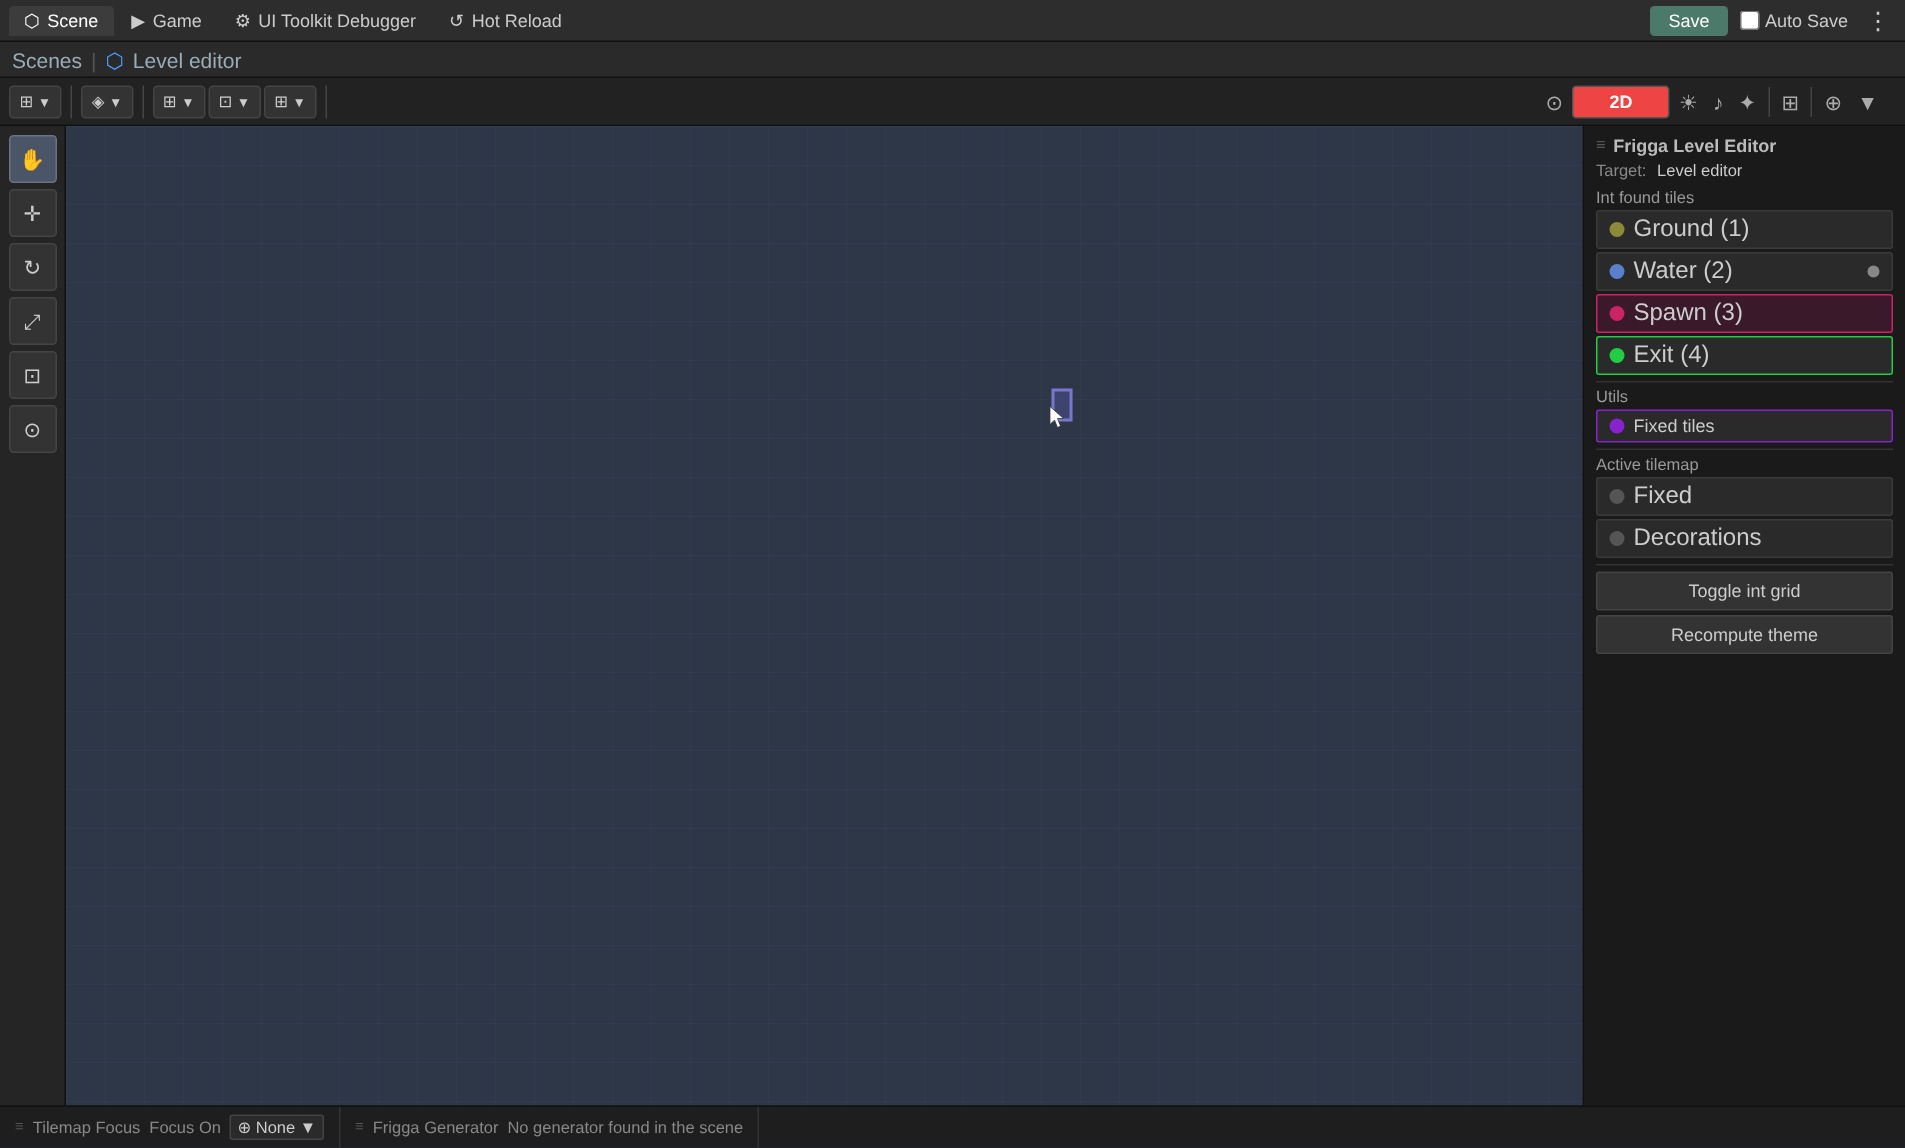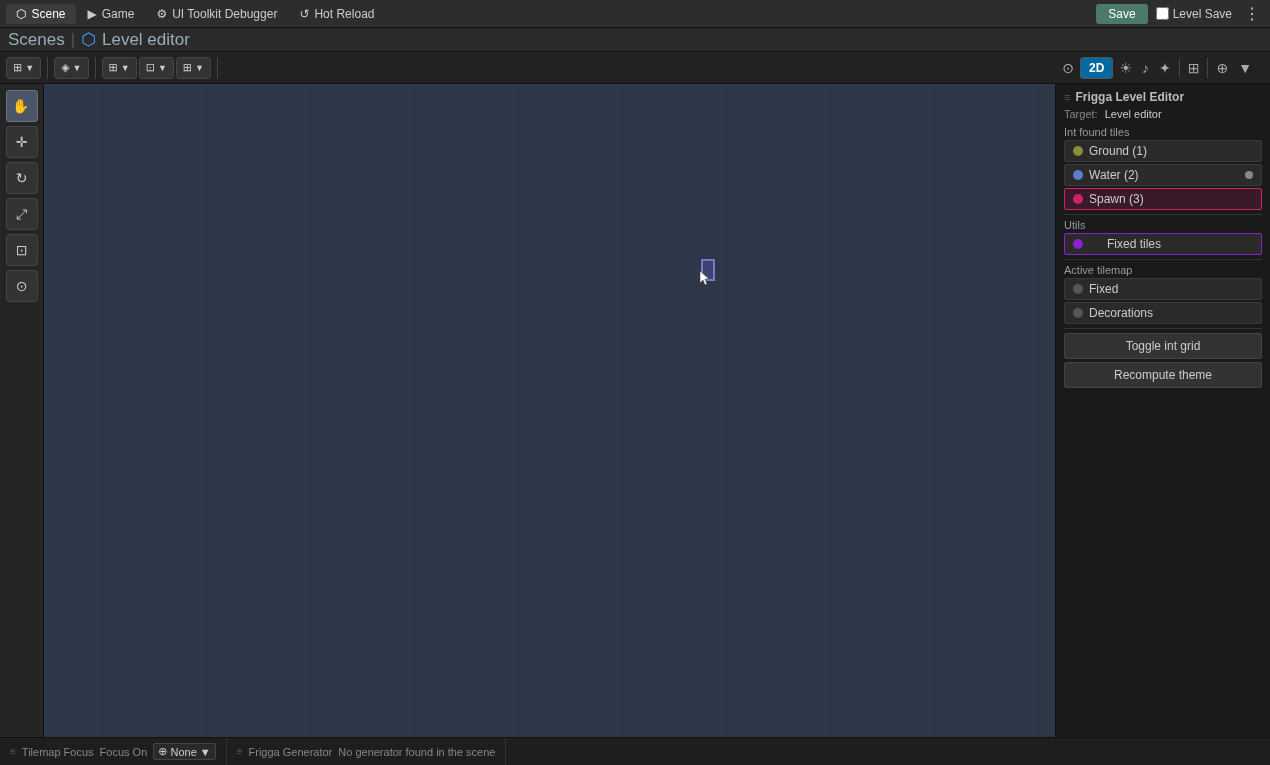--- a/index.html
+++ b/index.html
@@ -23,21 +23,21 @@
       border-radius: 3px; cursor: pointer; font-size: 12px;
     }
     #autosave-label { display: flex; align-items: center; gap: 4px; color: #ccc; font-size: 12px; }
     #autosave-cb { width: 13px; height: 13px; }
     #more-menu-btn { background: none; border: none; color: #ccc; cursor: pointer; font-size: 16px; padding: 0 4px; }
 
     
     #breadcrumb-bar {
       display: flex; align-items: center; height: 24px;
       background: #2a2a2a; border-bottom: 1px solid #111;
-      padding: 0 8px; gap: 6px; font-size: 17px; color: #9aacb8;
+      padding: 0 8px; gap: 6px; font-size: 14px; color: #9aacb8;
     }
     #breadcrumb-bar .sep { color: #555; }
 
     
     #toolbar {
       display: flex; align-items: center; height: 32px;
       background: #222; border-bottom: 1px solid #111;
       padding: 0 6px; gap: 4px;
     }
     .toolbar-group {
@@ -46,22 +46,22 @@
     }
     .toolbar-group:last-child { border-right: none; }
     .tb-btn {
       background: #333; border: 1px solid #444; color: #ccc;
       padding: 2px 6px; border-radius: 3px; cursor: pointer; font-size: 11px;
       display: flex; align-items: center; gap: 3px; height: 22px;
     }
     .tb-btn .arrow { font-size: 9px; }
     .tb-spacer { flex: 1; }
     .tb-btn-2d {
-      background: #0369a1; border: 1px solid #555; color: #fff;
-      padding: 2px 8px; border-radius: 3px; cursor: pointer; font-size: 12px; font-weight: bold; height: 22px; text-align: center;
+      background: #ef4444; border: 1px solid #555; color: #fff;
+      padding: 2px 24px; border-radius: 3px; cursor: pointer; font-size: 12px; font-weight: bold; height: 22px; text-align: center;
     }
     .tb-icon-btn {
       background: none; border: none; color: #aaa; cursor: pointer; font-size: 14px; padding: 2px 4px;
     }
 
     
     #main { display: flex; height: calc(765px - 28px - 24px - 32px - 28px); }
 
     
     #left-tools {
@@ -91,38 +91,38 @@
       color: #aaa; font-size: 11px; font-weight: bold; margin-bottom: 4px;
     }
     .panel-header-icon { color: #555; }
     .panel-title { color: #bbb; font-size: 12px; font-weight: bold; }
     .panel-label { color: #999; font-size: 11px; margin: 4px 0 2px 0; }
 
     .tile-btn {
       display: flex; align-items: center; width: 100%;
       background: #2a2a2a; border: 1px solid #3a3a3a;
       color: #ccc; padding: 3px 8px; margin-bottom: 2px;
-      cursor: pointer; font-size: 12px; border-radius: 2px; gap: 6px;
+      cursor: pointer; font-size: 16px; border-radius: 2px; gap: 6px;
     }
     .tile-btn.selected { background: #2a2a2a; border-color: #cc44cc; }
     .tile-dot { width: 10px; height: 10px; border-radius: 50%; flex-shrink: 0; }
     .tile-dot-right { margin-left: auto; width: 8px; height: 8px; background: #888; border-radius: 50%; }
 
     .color-ground { background: #8b8b3a; }
     .color-water { background: #5b7fcc; }
     .color-spawn { background: #cc2266; }
     .color-exit { background: #22cc44; }
     .color-fixed { background: #8822cc; }
     .color-gray { background: #555; }
 
     .utils-btn {
       display: flex; align-items: center; width: 100%;
       background: #2a2a2a; border: 1px solid #3a3a3a;
       color: #ccc; padding: 3px 8px; margin-bottom: 2px;
-      cursor: pointer; font-size: 12px; border-radius: 2px; gap: 24px;
+      cursor: pointer; font-size: 12px; border-radius: 2px; gap: 6px;
     }
     .utils-btn.selected { border-color: #8822cc; }
 
     .action-btn {
       width: 100%; background: #333; border: 1px solid #444;
       color: #ccc; padding: 5px 8px; margin-bottom: 3px;
       cursor: pointer; font-size: 12px; border-radius: 2px; text-align: center;
     }
 
     .divider { border: none; border-top: 1px solid #333; margin: 4px 0; }
@@ -178,21 +178,21 @@
     <span>UI Toolkit Debugger</span>
   </div>
   <div class="menu-tab">
     <span>↺</span>
     <span>Hot Reload</span>
   </div>
   <div id="menu-right">
     <button id="save-btn">Save</button>
     <label id="autosave-label">
       <input id="autosave-cb" type="checkbox" style="">
-      <span>Level Save</span>
+      <span>Auto Save</span>
     </label>
     <button id="more-menu-btn">⋮</button>
   </div>
 </div>
 
 <div id="breadcrumb-bar">
   <span>Scenes</span>
   <span class="sep">|</span>
   <span style="color:#4a9eff;">⬡</span>
   <span>Level editor</span>
@@ -293,20 +293,24 @@
         <span class="tile-dot color-water"></span>
         <span>Water (2)</span>
         <span class="tile-dot-right"></span>
       </button>
       
       <button class="tile-btn selected" style="background:#3a1a2a;border-color:#cc2266;">
         <span class="tile-dot color-spawn"></span>
         <span>Spawn (3)</span>
       </button>
       
+      <button class="tile-btn" style="border-color:#22cc44;">
+        <span class="tile-dot color-exit"></span>
+        <span>Exit (4)</span>
+      </button>
 
       <hr class="divider">
 
       <div class="panel-label">Utils</div>
       
       <button class="utils-btn selected" style="border-color:#8822cc;">
         <span class="tile-dot color-fixed"></span>
         <span>Fixed tiles</span>
       </button>
 

